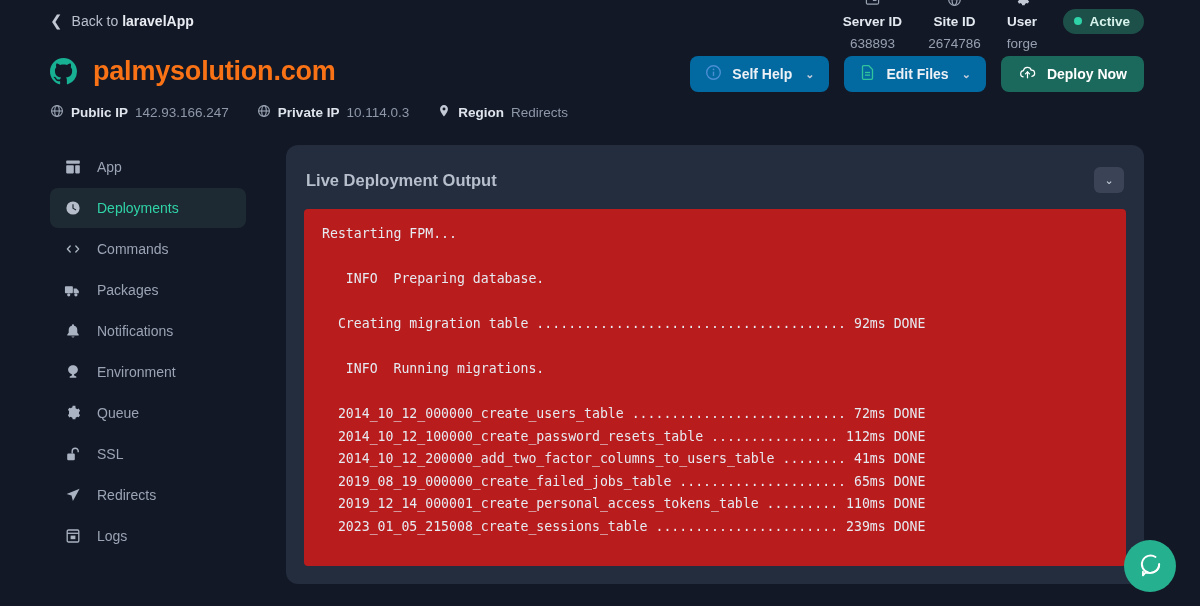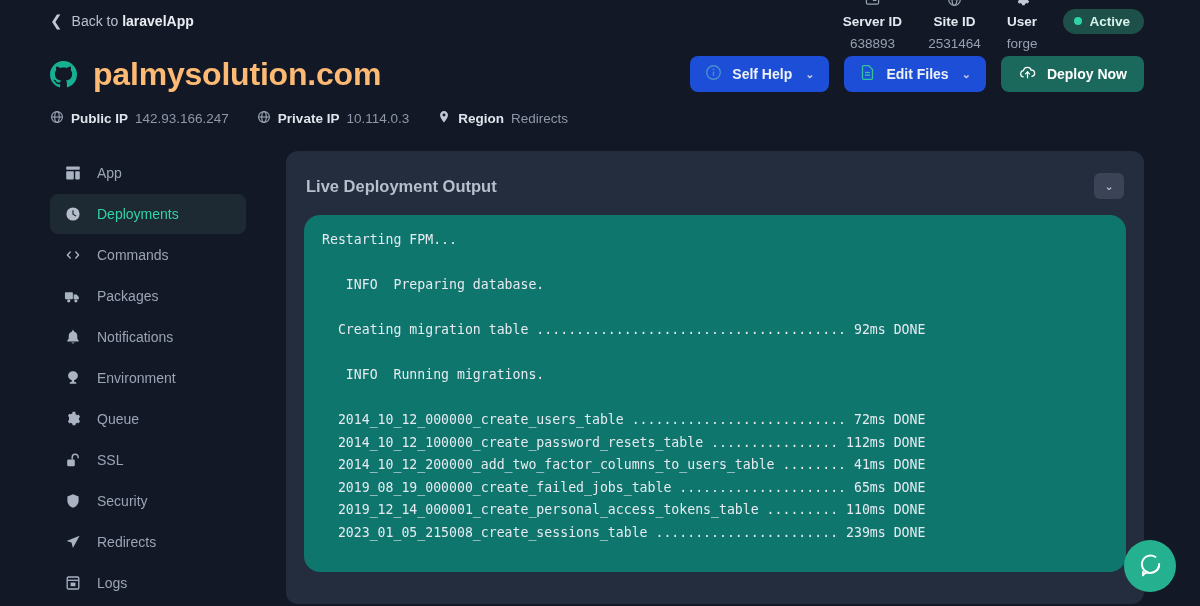--- a/index.html
+++ b/index.html
@@ -46,21 +46,21 @@
   .pill-dot { width: 8px; height: 8px; border-radius: 50%; background: #2ed3a7; }
 
   
   .siteheader {
     padding: 14px 56px 0 50px;
     position: relative;
   }
   .site-title-row { display: flex; align-items: center; gap: 16px; }
   .gh-logo { width: 27px; height: 27px; display:block; }
   .site-title {
-    font-size: 32px; font-weight: 700; color: #fdba74; letter-spacing: -0.2px;
+    font-size: 27px; font-weight: 700; color: #f97316; letter-spacing: -0.2px;
   }
   .site-sub {
     display: flex; align-items: center; gap: 28px;
     margin-top: 17px;
     font-size: 13.5px; color: #8e98a8;
   }
   .site-sub .sk { color: #dfe4ec; font-weight: 700; }
   .sub-item { display: flex; align-items: center; gap: 7px; }
 
   
@@ -69,21 +69,21 @@
     display: flex; align-items: center; gap: 15px;
   }
   .btn {
     display: flex; align-items: center; gap: 10px;
     height: 36px; padding: 0 15px;
     border-radius: 8px; border: none;
     font-size: 14px; font-weight: 700;
     cursor: pointer; white-space: nowrap;
     font-family: inherit;
   }
-  .btn-ghost { background: #1d4ed8; color: #eef1f6; }
+  .btn-ghost { background: #0369a1; color: #eef1f6; }
   .btn-primary { background: #1b695c; color: #ffffff; padding: 0 17px; }
   .caret { font-size: 11px; color: #c7cedb; margin-left: 3px; }
 
   
   .body { display: flex; padding: 0 56px 8px 50px; margin-top: 24px; }
 
   .sidebar { width: 196px; flex: none; padding-top: 2px; }
   .nav-item {
     display: flex; align-items: center; gap: 16px;
     height: 40px; padding: 0 14px;
@@ -111,22 +111,22 @@
   .panel-title { font-size: 16.5px; font-weight: 700; color: #b7bfcd; }
   .collapse-btn {
     margin-left: auto;
     width: 30px; height: 26px; border-radius: 6px;
     background: #3a4456; border: none; cursor: pointer;
     display: flex; align-items: center; justify-content: center;
     color: #cfd6e2; font-size: 11px;
   }
 
   .terminal {
-    background: #0f766e;
-    border-radius: 16px;
+    background: #b91c1c;
+    border-radius: 4px;
     padding: 14px 18px;
     height: 357px;
     overflow: hidden;
     font-family: "DejaVu Sans Mono", "Liberation Mono", monospace;
     font-size: 13.2px;
     line-height: 22.5px;
     color: #e6eaf1;
     white-space: pre;
   }
   .term-line { white-space: pre; }
@@ -165,21 +165,21 @@
 
     <div class="meta-item">
       <span>
         <svg width="15" height="15" viewBox="0 0 16 16" fill="none" stroke="#98a2b2" stroke-width="1.3">
           <circle cx="8" cy="8" r="6.2"></circle>
             <ellipse cx="8" cy="8" rx="2.6" ry="6.2"></ellipse>
             <line x1="1.9" y1="8" x2="14.1" y2="8"></line>
         </svg>
       </span>
       <span class="mk">Site ID</span>
-      <span>2531464</span>
+      <span>2674786</span>
     </div>
 
     <div class="meta-item">
       <span>
         <svg width="15" height="15" viewBox="0 0 16 16" fill="#c3cad6">
           <path d="M8 5.1A2.9 2.9 0 1 0 8 10.9 2.9 2.9 0 0 0 8 5.1zm0 4.4A1.5 1.5 0 1 1 8 6.5a1.5 1.5 0 0 1 0 3z"></path>
           <path d="M14 8c0-.4 0-.8-.1-1.1l1.2-.9-1.4-2.4-1.4.6c-.5-.4-1.1-.8-1.7-1L10.4.8H7.6l-.2 1.5c-.6.2-1.2.5-1.7 1l-1.4-.6L2.9 5.1l1.2.9C4 6.3 4 6.7 4 8s0 .8.1 1.1l-1.2.9 1.4 2.4 1.4-.6c.5.4 1.1.8 1.7 1l.2 1.4h2.8l.2-1.5c.6-.2 1.2-.5 1.7-1l1.4.6 1.4-2.4-1.2-.9c.1-.3.1-.7.1-1.1z"></path>
         </svg>
       </span>
       <span class="mk">User</span>
@@ -354,28 +354,20 @@
     <div class="nav-item">
       <span class="nicon">
         <svg width="16" height="16" viewBox="0 0 16 16" fill="none" stroke="#aab3c2" stroke-width="1.4">
           <rect x="2.2" y="7.6" width="7.6" height="6.6" rx="1.2" fill="#aab3c2" stroke="none"></rect>
           <path d="M7.2 7.6V5.2a3 3 0 0 1 6 0v1"></path>
         </svg>
       </span>
       <span>SSL</span>
     </div>
 
-    <div class="nav-item">
-      <span class="nicon">
-        <svg width="16" height="16" viewBox="0 0 16 16" fill="#aab3c2">
-          <path d="M8 1.2 2.4 3.6v4.2c0 3.2 2.3 6 5.6 7 3.3-1 5.6-3.8 5.6-7V3.6z"></path>
-        </svg>
-      </span>
-      <span>Security</span>
-    </div>
 
     <div class="nav-item">
       <span class="nicon">
         <svg width="16" height="16" viewBox="0 0 16 16" fill="#aab3c2">
           <path d="M14.6 1.8 1.6 7.1l4.9 1.5 1.4 5.3z"></path>
         </svg>
       </span>
       <span>Redirects</span>
     </div>
 

